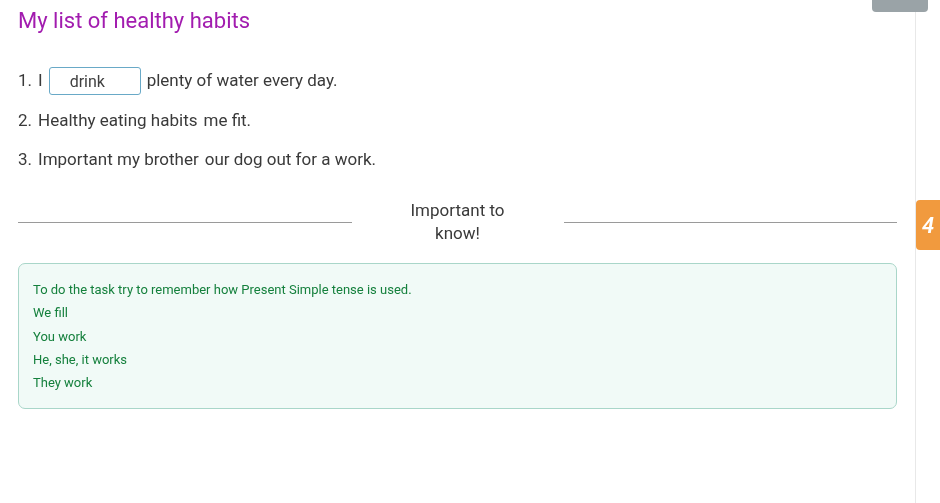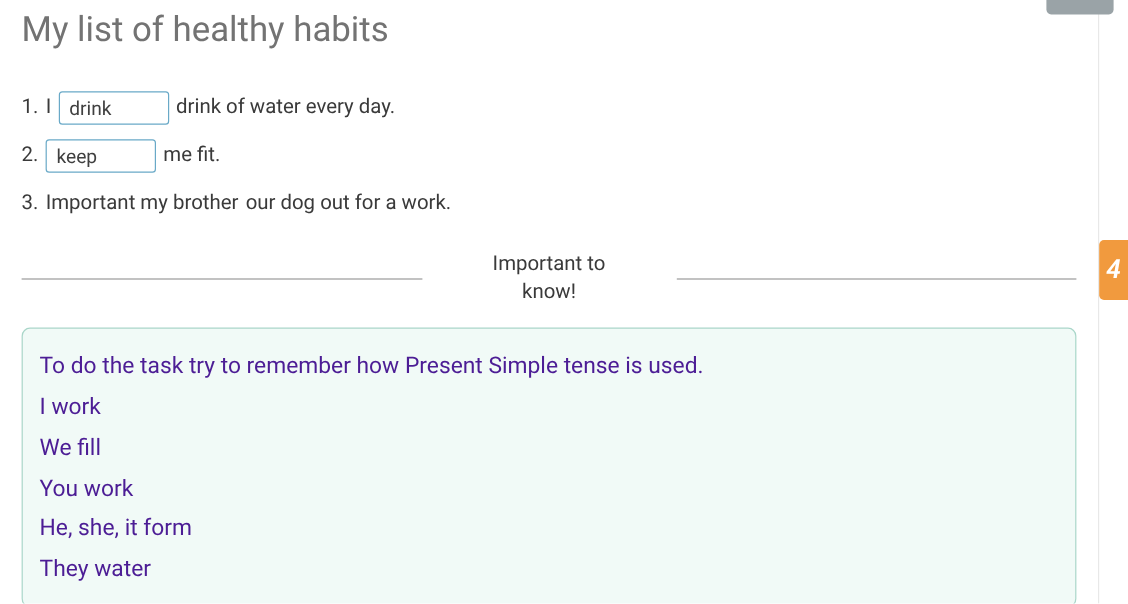--- a/index.html
+++ b/index.html
@@ -12,23 +12,23 @@
     position: relative;
     overflow: hidden;
   }
   .content {
     padding: 8px 18px 18px 18px;
     width: 916px;
     border-right: 1px solid #e8e8e8;
     height: 100%;
   }
   .title {
-    font-size: 29px;
+    font-size: 22px;
     font-weight: 400;
-    color: #737373;
+    color: #a21caf;
     margin-bottom: 34px;
   }
   .instruction {
     font-size: 17px;
     font-weight: 700;
     color: #2b2b2b;
     margin-bottom: 16px;
   }
   .instruction .audio-icon {
     display: inline-block;
@@ -47,21 +47,21 @@
     flex-wrap: wrap;
     gap: 6px;
   }
   .sentence .num, .sentence .txt { white-space: pre; }
   .verb-input {
     display: inline-block;
     border: 1px solid #69a9c7;
     border-radius: 3px;
     width: 92px;
     height: 28px;
-    padding: 2px 8px;
+    padding: 2px 20px;
     font-size: 16px;
     color: #404040;
     background: #fff;
     font-family: inherit;
   }
 
   .divider-row {
     display: flex;
     align-items: center;
     margin-top: 26px;
@@ -81,22 +81,22 @@
     max-width: 180px;
     line-height: 1.35;
   }
   .hint-box {
     border: 1px solid #a9d6c9;
     background: #f1faf7;
     border-radius: 7px;
     padding: 14px 14px;
   }
   .hint-box p {
-    font-size: 19px;
-    color: #4c1d95;
+    font-size: 13px;
+    color: #15803d;
     line-height: 1.78;
   }
   .top-tab {
     position: absolute;
     top: 0;
     right: 12px;
     width: 56px;
     height: 12px;
     background: #9aa3a7;
     border-radius: 0 0 4px 4px;
@@ -126,47 +126,46 @@
 
 <div class="content">
 
   <h1 class="title">My list of healthy habits</h1>
 
 
   <div class="sentence">
     <span class="num">1.</span>
     <span class="txt">I</span>
     <input class="verb-input" value="drink" style="">
-    <span class="txt">drink of water every day.</span>
+    <span class="txt">plenty of water every day.</span>
   </div>
 
   <div class="sentence">
     <span class="num">2.</span>
-    <input class="verb-input" value="keep" style="">
+    <span class="txt">Healthy eating habits</span>
     <span class="txt">me fit.</span>
   </div>
 
   <div class="sentence">
     <span class="num">3.</span>
     <span class="txt">Important my brother</span>
     <span class="txt">our dog out for a work.</span>
   </div>
 
   <div class="divider-row">
     <div class="line"></div>
     <div class="label">Important to know!</div>
     <div class="line"></div>
   </div>
 
   <div class="hint-box">
     <p>To do the task try to remember how Present Simple tense is used.</p>
-    <p>I work</p>
     <p>We fill</p>
     <p>You work</p>
-    <p>He, she, it form</p>
-    <p>They water</p>
+    <p>He, she, it works</p>
+    <p>They work</p>
   </div>
 
 </div>
 
 <div class="side-badge">
   <span>4</span>
 </div>
 
 </body></html>

